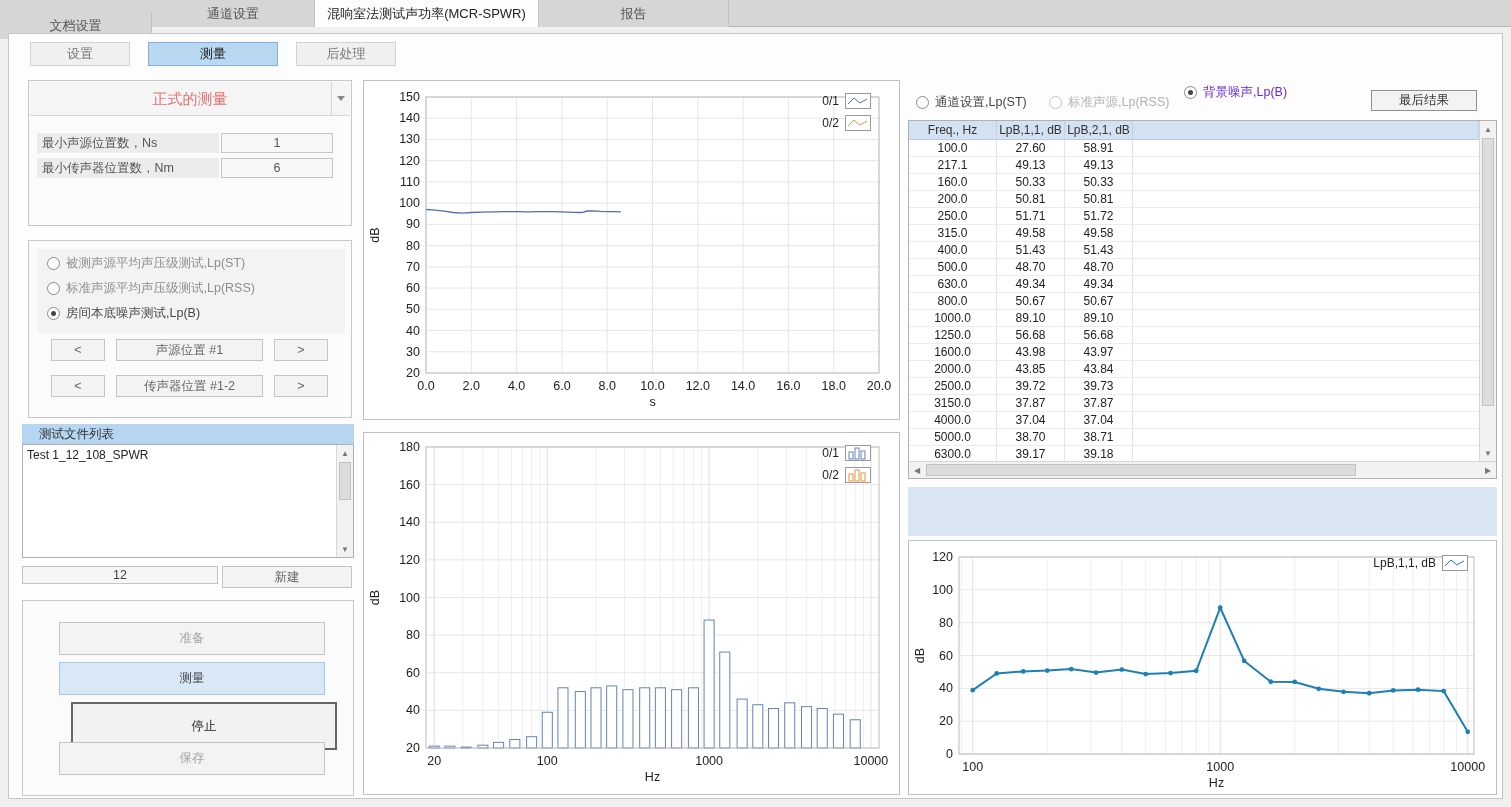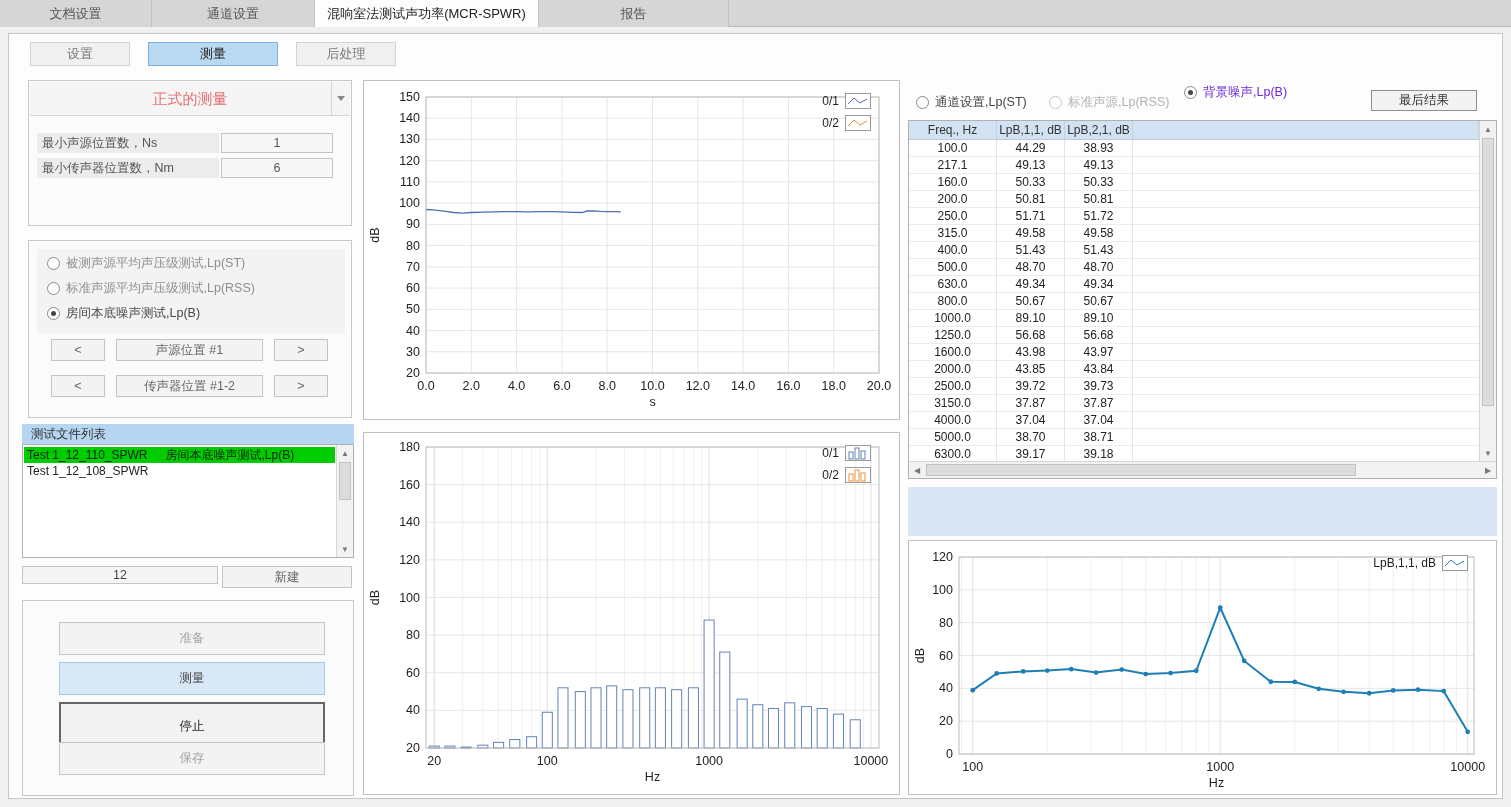--- a/index.html
+++ b/index.html
@@ -26,21 +26,21 @@
 #mode-arrow{position:absolute;right:0;top:0;width:19px;height:33px;border-left:1px solid #d4d4d4;display:flex;align-items:center;justify-content:center}
 .caret{width:0;height:0;border-left:4px solid transparent;border-right:4px solid transparent;border-top:5px solid #888}
 .fieldlabel{position:absolute;left:8px;width:182px;height:20px;background:#ececec;font-size:12.5px;color:#555;line-height:20px;padding-left:5px;white-space:nowrap;overflow:hidden}
 .fieldinput{position:absolute;left:192px;width:112px;height:20px;background:#f7f7f7;border:1px solid #c4c4c4;font-size:12.5px;color:#555;text-align:center;line-height:18px}
 
 .radio{width:13px;height:13px;border-radius:50%;border:1px solid #8a8a8a;background:#fff;display:inline-block;position:relative;flex:0 0 auto}
 .radio.sel::after{content:'';position:absolute;left:3px;top:3px;width:5px;height:5px;border-radius:50%;background:#444}
 .radio.dis{border-color:#c2c2c2}
 .radiorow{position:absolute;display:flex;align-items:center;gap:6px;font-size:12.5px;white-space:nowrap}
 
-#filelist-title{position:absolute;left:22px;top:424px;width:332px;height:20px;background:#b5d5f0;color:#333;font-size:12.5px;line-height:20px;padding-left:9px}
+#filelist-title{position:absolute;left:22px;top:424px;width:332px;height:20px;background:#b5d5f0;color:#333;font-size:12.5px;line-height:20px;padding-left:17px}
 #filelist{position:absolute;left:22px;top:444px;width:332px;height:114px;background:#fff;border:1px solid #b0b0b0}
 #file-list-items{position:absolute;left:1px;top:2px;right:18px}
 .list-item{height:16px;line-height:16px;font-size:12px;color:#222;padding-left:3px;white-space:nowrap;overflow:hidden}
 .list-item.sel{background:#00cc00;color:#102010}
 .item-desc{margin-left:18px}
 
 .vscroll{position:absolute;right:0;top:0;width:17px;background:#f2f2f2;border-left:1px solid #d6d6d6}
 .hscroll{position:absolute;left:0;bottom:0;height:17px;background:#f2f2f2;border-top:1px solid #d6d6d6}
 .sb-arrow{position:absolute;width:16px;height:16px;display:flex;align-items:center;justify-content:center;color:#777;font-size:8px;background:#f2f2f2}
 .sb-thumb{position:absolute;background:#dcdcdc;border:1px solid #c2c2c2}
@@ -58,21 +58,21 @@
 .legend-row{position:absolute;display:flex;align-items:center;gap:6px}
 .legend-label{font-size:12px;color:#222}
 .legend-box{width:26px;height:16px;border:1px solid #999;background:#fff;display:flex;align-items:center;justify-content:center}
 #blue-panel{position:absolute;left:908px;top:487px;width:589px;height:49px;background:#d9e5f2}
 text{font-family:"Liberation Sans",sans-serif}
 </style>
 </head>
 <body>
 
 <div id="tabbar">
-    <div class="tab" style="width: 152px;">文档设置</div>
+    <div class="tab" style="width: 152px; margin-top: 12px;">文档设置</div>
     <div class="tab" style="width: 163px;">通道设置</div>
     <div class="tab active" style="width: 224px;">混响室法测试声功率(MCR-SPWR)</div>
     <div class="tab" style="width: 190px;">报告</div>
   </div>
 
 <div id="main"></div>
 
 <div class="subtab" style="left:30px;top:42px;width:100px">
     <span>设置</span>
   </div>
@@ -114,37 +114,36 @@
   <div class="btn" style="left:87px;top:98px;width:147px;height:22px">声源位置 #1</div>
   <div class="btn" style="left:245px;top:98px;width:54px;height:22px">&gt;</div>
   <div class="btn" style="left:22px;top:134px;width:54px;height:22px">&lt;</div>
   <div class="btn" style="left:87px;top:134px;width:147px;height:22px">传声器位置 #1-2</div>
   <div class="btn" style="left:245px;top:134px;width:54px;height:22px">&gt;</div>
 </div>
 
 <div id="filelist-title">测试文件列表</div>
 <div id="filelist">
   <div id="file-list-items">
-      <div class="list-item sel"><span>Test 1_12_110_SPWR</span><span class="item-desc">房间本底噪声测试,Lp(B)</span></div>
       <div class="list-item"><span>Test 1_12_108_SPWR</span></div>
     </div>
   <div class="vscroll" style="height:112px">
     <span class="sb-arrow" style="top:0;left:0">▲</span>
     <span class="sb-arrow" style="bottom:0;left:0">▼</span>
     <span class="sb-thumb" style="left:2px;top:17px;width:12px;height:38px"></span>
   </div>
 </div>
 
 <div class="btn" style="left:22px;top:566px;width:196px;height:18px;background:#f5f5f5;color:#444">12</div>
 <div class="btn" style="left:222px;top:566px;width:130px;height:22px">新建</div>
 
 <div class="group" style="left:22px;top:600px;width:332px;height:196px">
   <div class="btn dim" style="left:36px;top:21px;width:266px;height:33px">准备</div>
   <div class="btn blue" style="left:36px;top:61px;width:266px;height:33px">测量</div>
-  <div class="btn default" style="left:36px;top:101px;width:266px;height:48px">停止</div>
+  <div class="btn default" style="left:48px;top:101px;width:266px;height:48px">停止</div>
   <div class="btn dim" style="left:36px;top:141px;width:266px;height:33px">保存</div>
 </div>
 
 <div class="chart-panel" id="chart-time" style="left:363px;top:80px;width:537px;height:340px"><svg width="535" height="338">
       <line x1="62" y1="16" x2="62" y2="292" stroke="#e6e6e6"></line>
       <line x1="107.30000000000001" y1="16" x2="107.30000000000001" y2="292" stroke="#e6e6e6"></line>
       <line x1="152.60000000000002" y1="16" x2="152.60000000000002" y2="292" stroke="#e6e6e6"></line>
       <line x1="197.9" y1="16" x2="197.9" y2="292" stroke="#e6e6e6"></line>
       <line x1="243.20000000000002" y1="16" x2="243.20000000000002" y2="292" stroke="#e6e6e6"></line>
       <line x1="288.5" y1="16" x2="288.5" y2="292" stroke="#e6e6e6"></line>
@@ -329,22 +328,22 @@
 <div id="table-wrap">
   <div id="table-header">
       <div class="tcell c0">Freq., Hz</div>
       <div class="tcell c1">LpB,1,1, dB</div>
       <div class="tcell c2">LpB,2,1, dB</div>
       <div class="tcell fill"></div>
     </div>
   <div id="table-body">
       <div class="trow">
         <div class="tcell c0">100.0</div>
-        <div class="tcell c1">44.29</div>
-        <div class="tcell c2">38.93</div>
+        <div class="tcell c1">27.60</div>
+        <div class="tcell c2">58.91</div>
         <div class="tcell fill"></div>
       </div>
       <div class="trow">
         <div class="tcell c0">217.1</div>
         <div class="tcell c1">49.13</div>
         <div class="tcell c2">49.13</div>
         <div class="tcell fill"></div>
       </div>
       <div class="trow">
         <div class="tcell c0">160.0</div>

